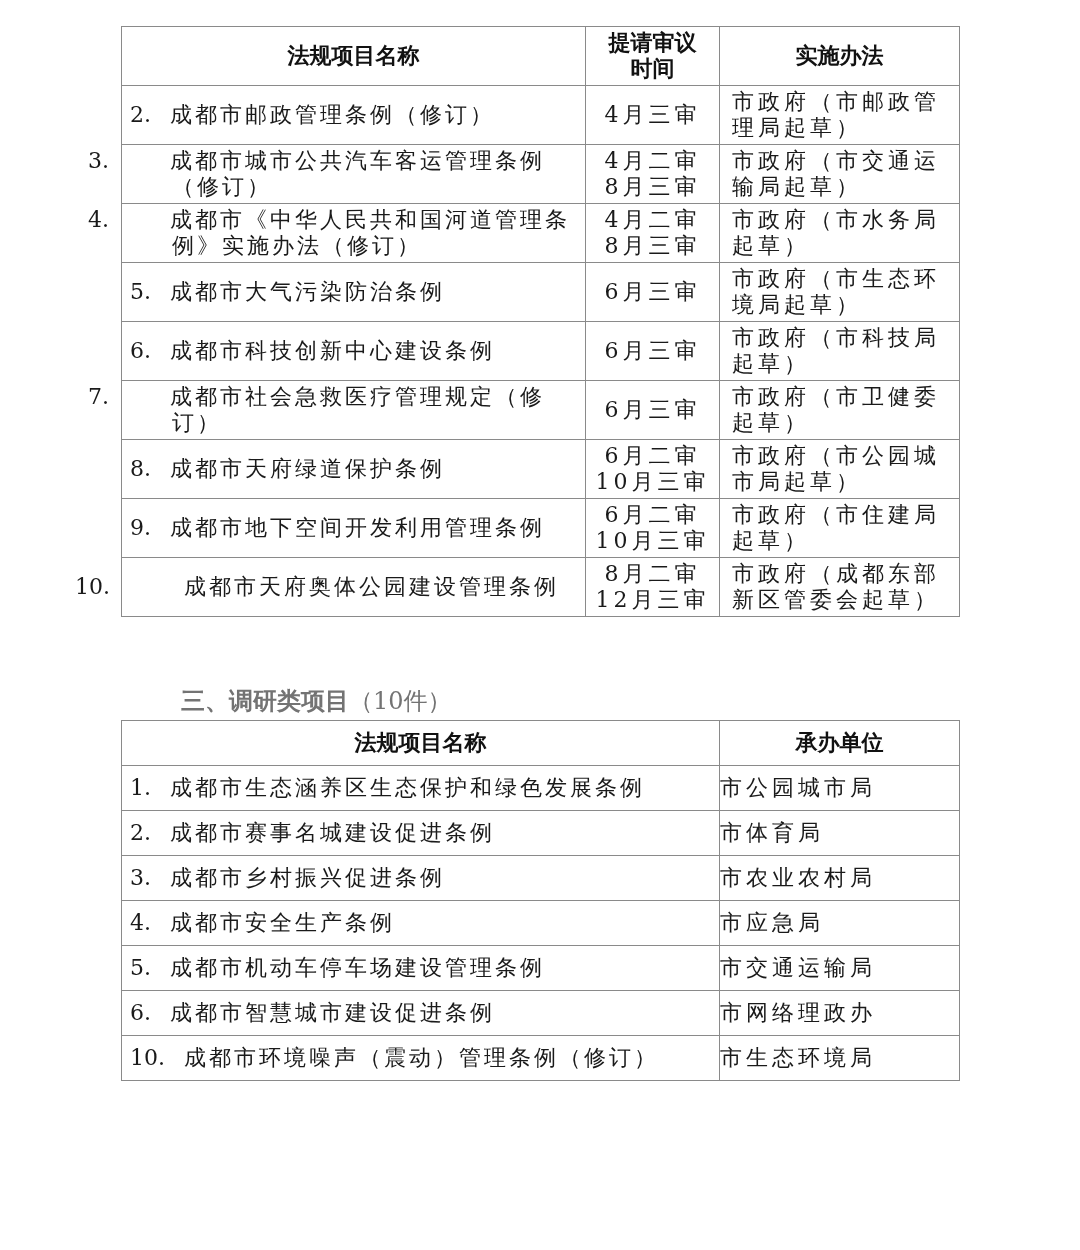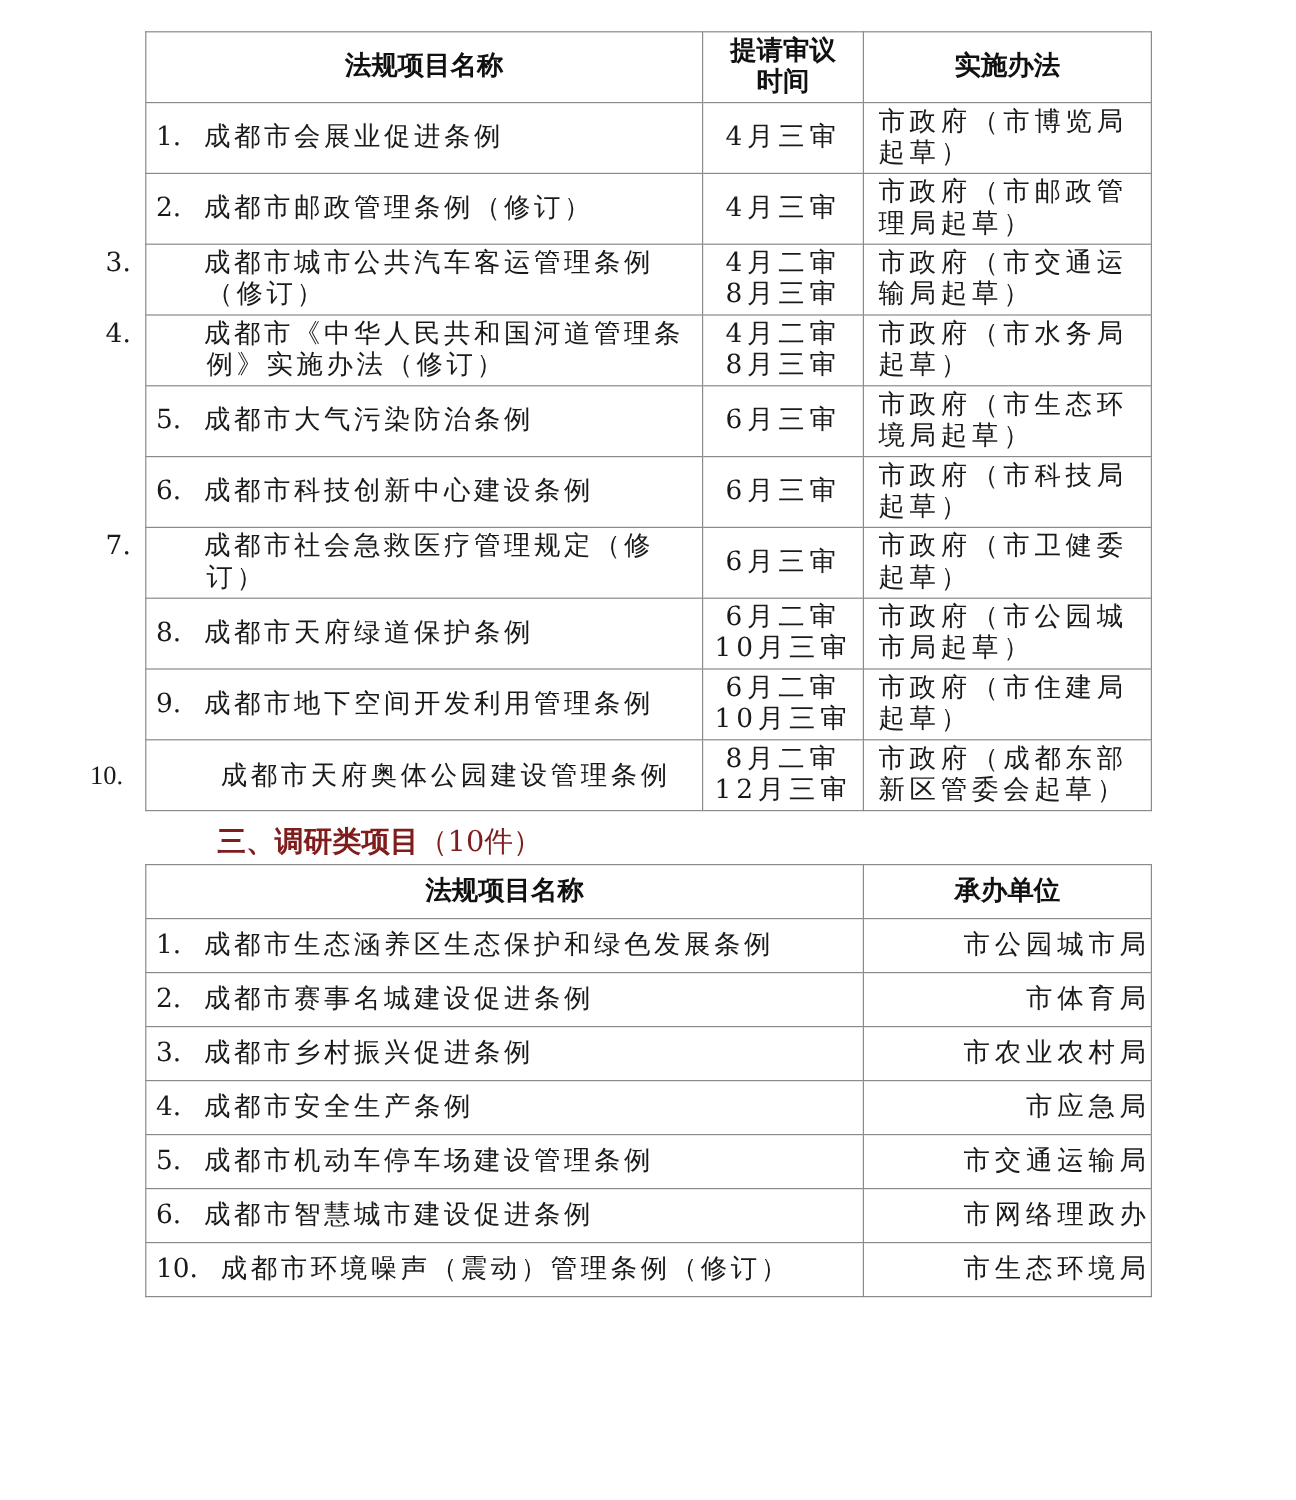--- a/index.html
+++ b/index.html
@@ -12,32 +12,32 @@
   td { font-size: 22px; line-height: 26px; letter-spacing: 3px; }
   #t1 { top: 26px; width: 838px; }
   #t1 col.c1 { width: 464px; } #t1 col.c2 { width: 134px; } #t1 col.c3 { width: 240px; }
   #t1 th { height: 58px; }
   #t1 td { height: 58px; }
   .name { padding-left: 8px; padding-right: 4px; text-align: left; }
   .name .num { display: inline-block; letter-spacing: 0; width: 40px; }
   .name.wide .num { width: 54px; }
   .name .ttl { display: inline; }
   .name.hang { padding-left: 50px; text-indent: -42px; margin-top: 36px; }
-  .name.hang.wide { padding-left: 63px; text-indent: -55px; font-family: Liberation Serif, serif; }
+  .name.hang.wide { padding-left: 63px; text-indent: -55px; }
   .time { text-align: center; letter-spacing: 4px; }
   .unit { padding-left: 12px; padding-right: 4px; text-align: left; letter-spacing: 4px; }
   .section-title { position: absolute; left: 181px; top: 684px; height: 34px; line-height: 34px;
                    font-family: "DejaVu Sans", "Liberation Sans", sans-serif; font-weight: bold;
-                   font-size: 24px; color: #7f1d1d; }
+                   font-size: 24px; color: #737373; }
   .section-title .cnt { font-weight: normal; font-family: "DejaVu Serif", "Liberation Serif", serif; }
   #t2 { top: 720px; width: 838px; }
   #t2 col.c1 { width: 598px; } #t2 col.c2 { width: 240px; }
   #t2 th { height: 44px; }
   #t2 td { height: 44px; }
-  #t2 .unit2 { text-align: right; letter-spacing: 4px; }
+  #t2 .unit2 { text-align: left; letter-spacing: 4px; }
 </style>
 </head>
 <body>
 
 <table id="t1">
   <colgroup>
       <col class="c1">
       <col class="c2">
       <col class="c3">
     </colgroup>
@@ -45,27 +45,20 @@
     <tr>
       <th>法规项目名称</th>
       <th>
         <div>提请审议</div>
         <div>时间</div>
       </th>
       <th>实施办法</th>
     </tr>
   </thead>
   <tbody>
-    <tr>
-      <td class="name"><span class="num">1.</span><span class="ttl">成都市会展业促进条例</span></td>
-      <td class="time">
-          <div>4月三审</div>
-        </td>
-      <td class="unit">市政府（市博览局起草）</td>
-    </tr>
     <tr>
       <td class="name"><span class="num">2.</span><span class="ttl">成都市邮政管理条例（修订）</span></td>
       <td class="time">
           <div>4月三审</div>
         </td>
       <td class="unit">市政府（市邮政管理局起草）</td>
     </tr>
     <tr>
       <td class="name hang"><span class="num">3.</span><span class="ttl">成都市城市公共汽车客运管理条例（修订）</span></td>
       <td class="time">

